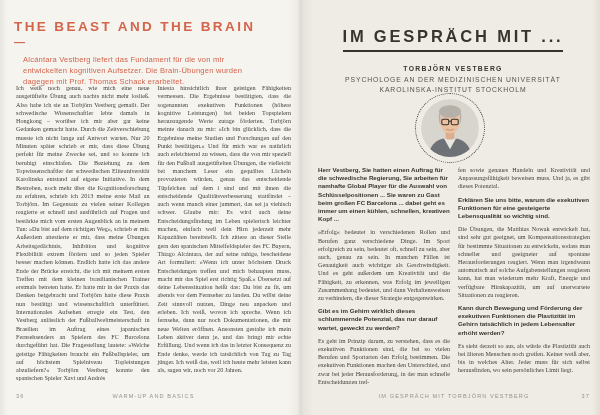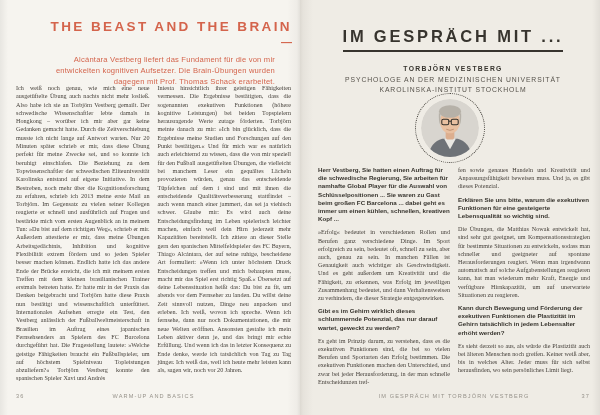--- a/index.html
+++ b/index.html
@@ -7,21 +7,21 @@
   .spread{position:relative;width:600px;height:415px;display:flex;font-family:"Liberation Serif",serif;}
   .page{position:relative;width:300px;height:415px;box-sizing:border-box;}
   .page-left{background:#f6f4ef;}
   .page-right{background:#efece5;}
   .gutter{position:absolute;left:287px;top:0;width:26px;height:415px;pointer-events:none;
     background:linear-gradient(90deg,rgba(0,0,0,0) 0%,rgba(60,50,40,0.04) 38%,rgba(60,50,40,0.10) 50%,rgba(60,50,40,0.05) 62%,rgba(0,0,0,0) 100%);}
   .edge-left{position:absolute;left:0;top:0;width:8px;height:415px;background:linear-gradient(90deg,rgba(0,0,0,0.06),rgba(0,0,0,0));pointer-events:none;}
   .edge-right{position:absolute;right:0;top:0;width:8px;height:415px;background:linear-gradient(270deg,rgba(0,0,0,0.06),rgba(0,0,0,0));pointer-events:none;}
 
   
-  .l-header{position:absolute;top:19px;left:14px;right:8px;text-align:right;font-family:"Liberation Sans",sans-serif;}
+  .l-header{position:absolute;top:19px;left:14px;right:24px;text-align:left;font-family:"Liberation Sans",sans-serif;}
   .l-title{font-size:13.5px;font-weight:bold;letter-spacing:2.4px;color:#d4644c;}
   .l-dash{font-size:11px;font-weight:bold;color:#d4644c;margin-top:3px;line-height:1;}
   .l-subtitle{margin:7px auto 0;max-width:244px;font-size:7.6px;line-height:1.42;color:#d4644c;letter-spacing:0.2px;}
   .l-columns{position:absolute;top:84px;left:16px;right:9px;height:298px;display:flex;gap:8px;overflow:hidden;}
   .bodycol{width:50%;font-size:6.15px;line-height:8.3px;color:#443f39;text-align:justify;hyphens:auto;-webkit-hyphens:auto;}
   .l-footer{position:absolute;bottom:16px;left:16px;right:9px;font-family:"Liberation Sans",sans-serif;
     font-size:5.6px;letter-spacing:1.1px;color:#96928a;}
   .l-footer .pagenum{position:absolute;left:0;top:0;}
   .l-footer .runhead{display:block;text-align:center;}
 

